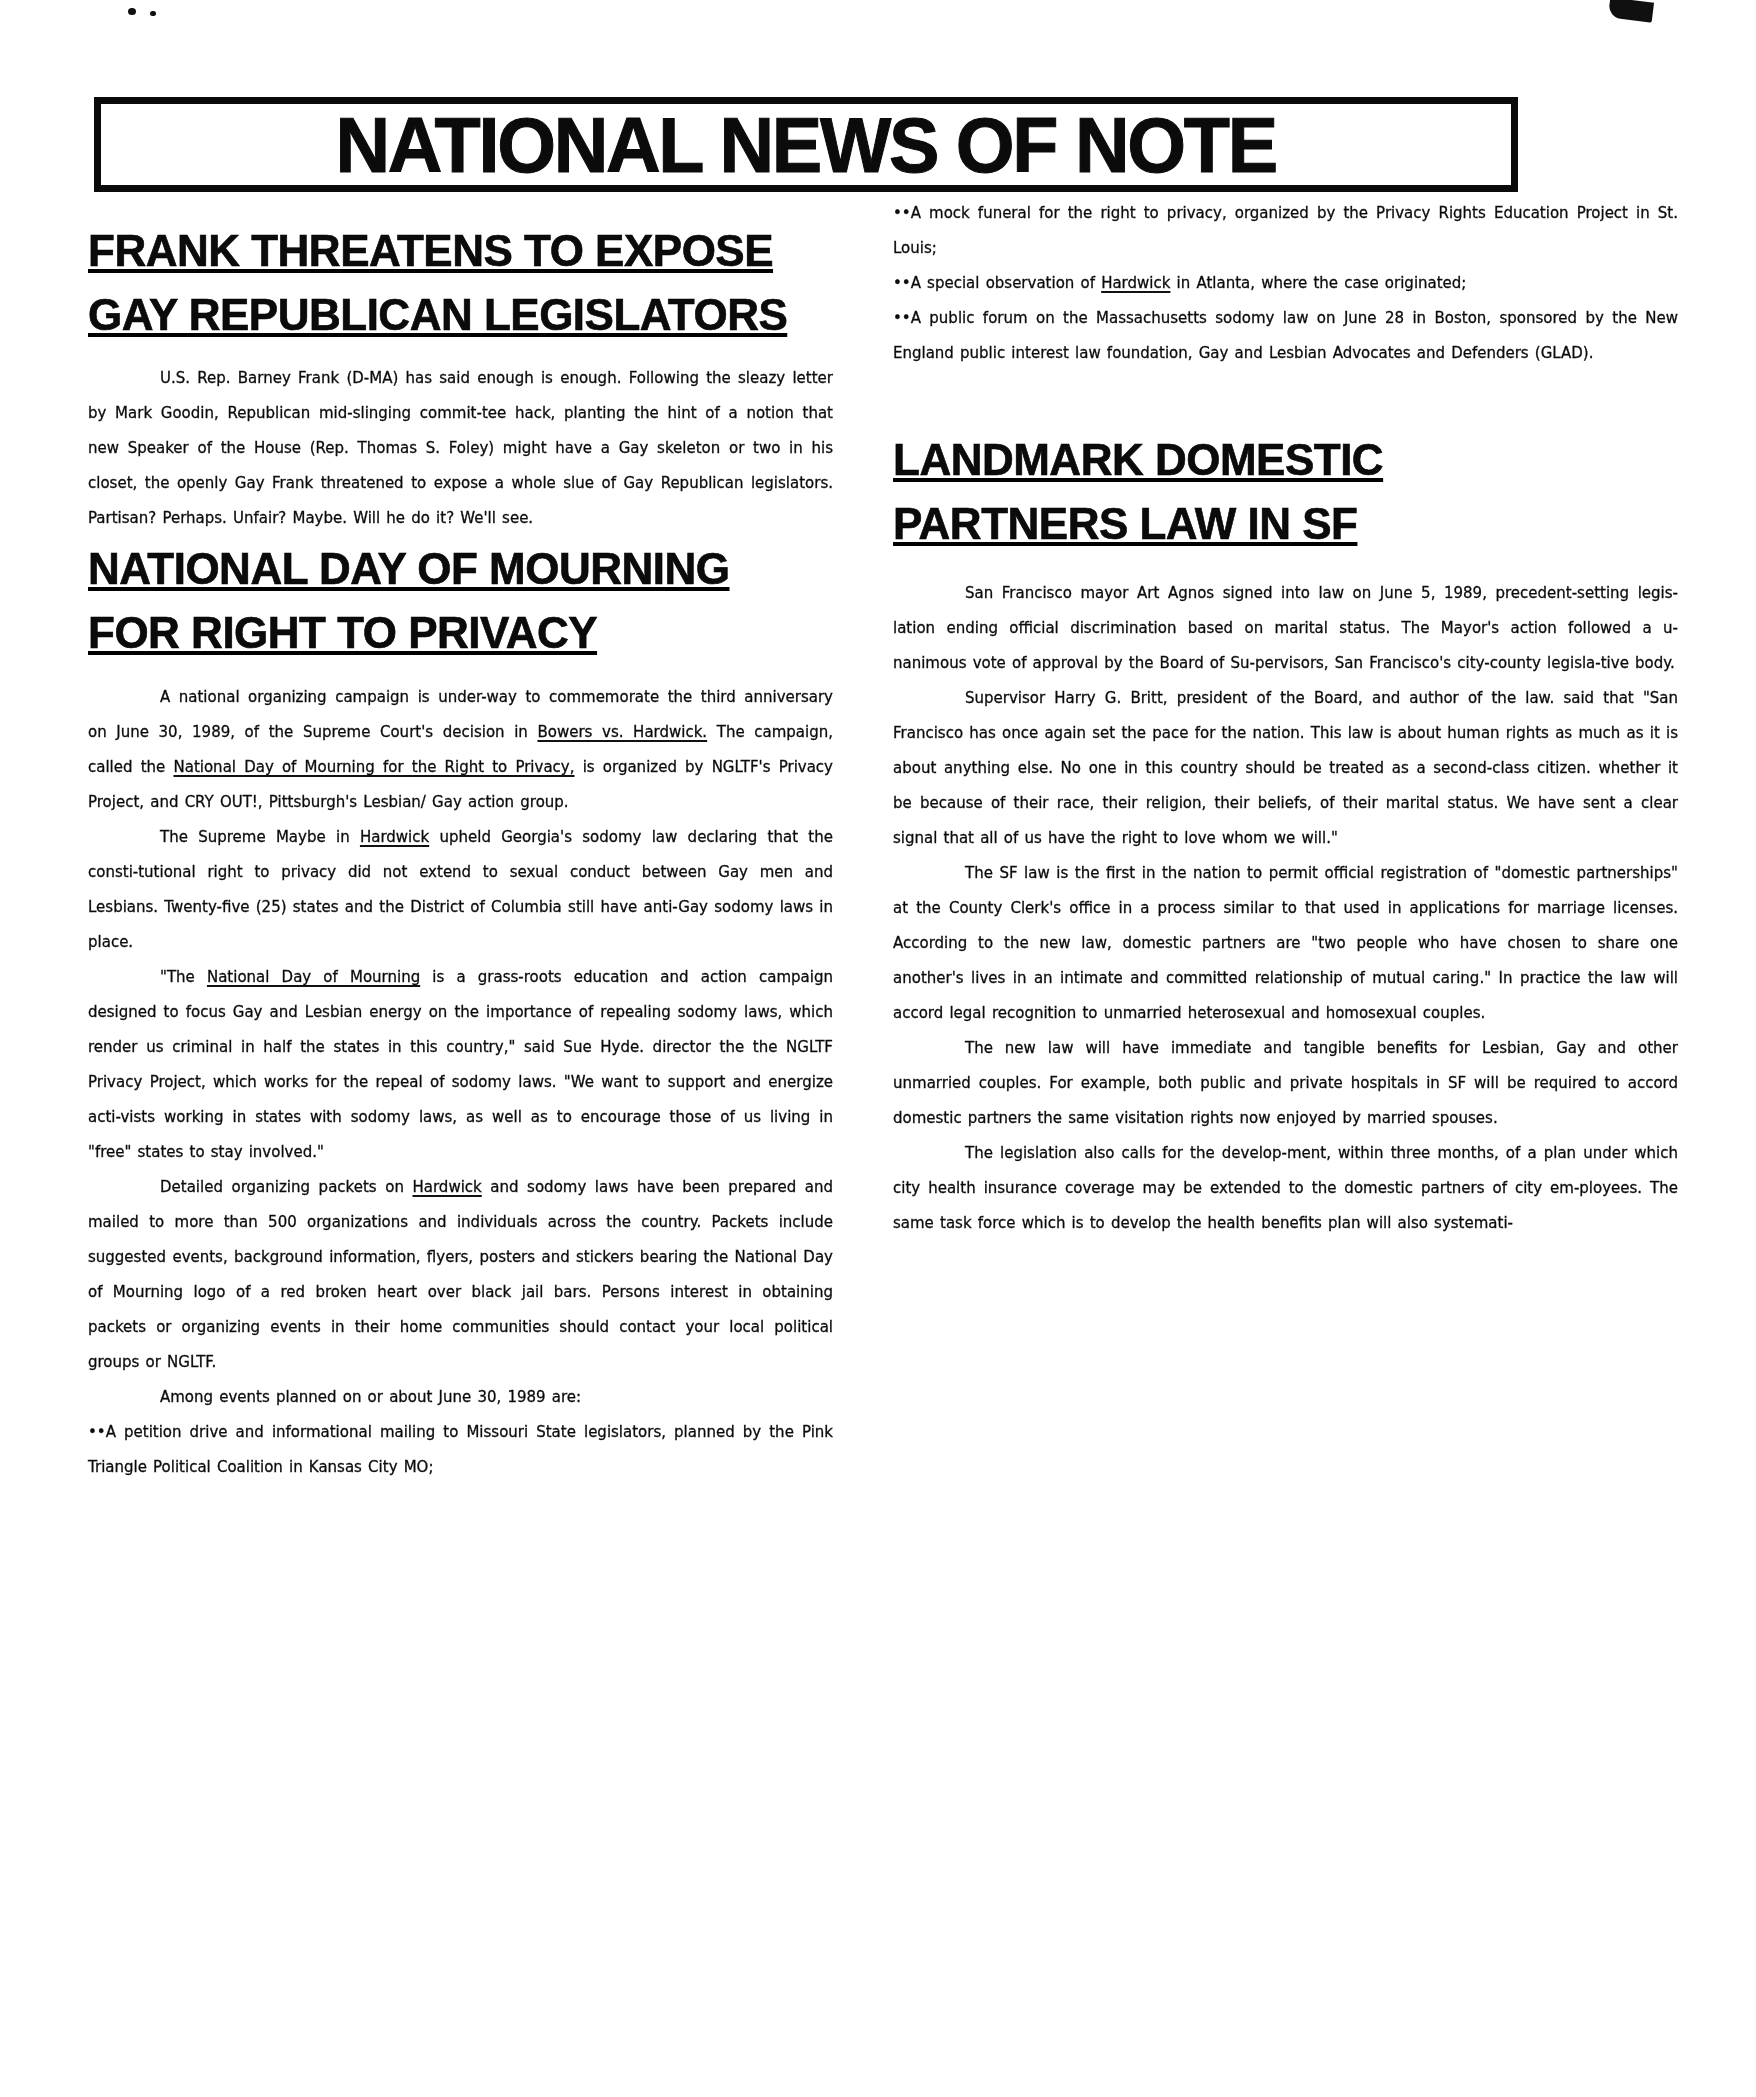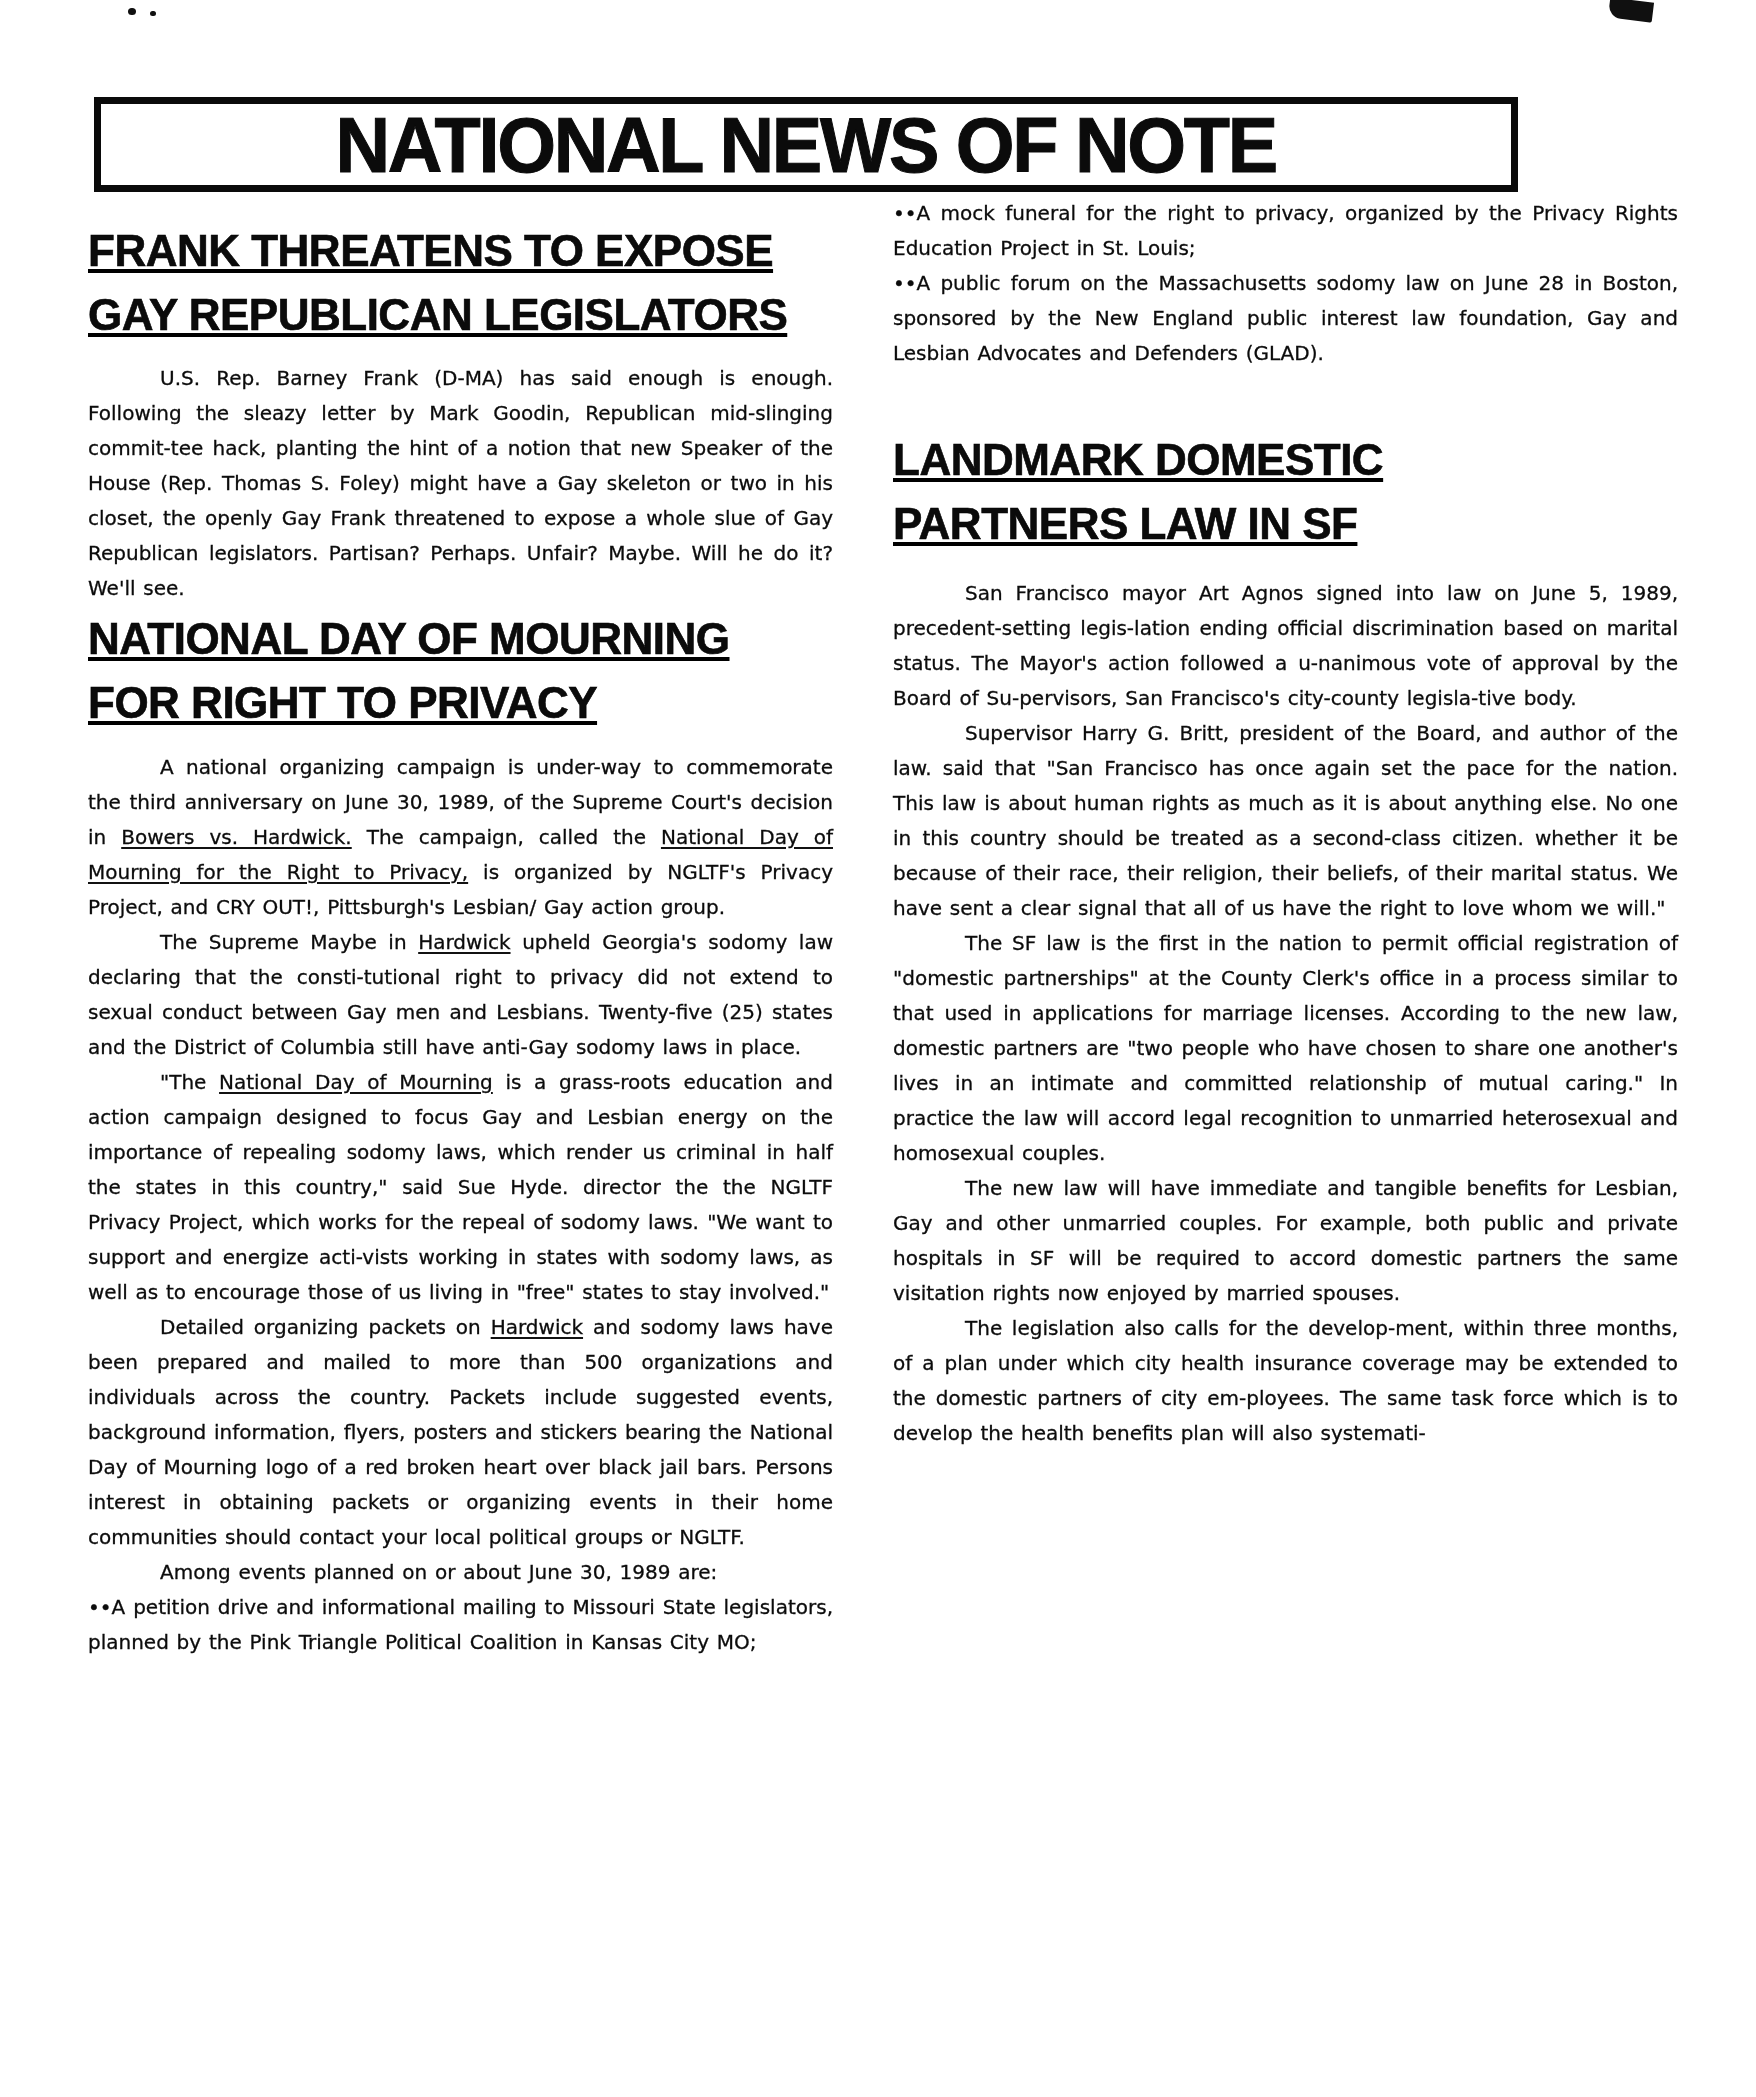--- a/index.html
+++ b/index.html
@@ -27,21 +27,21 @@
     transform:scaleX(0.97);
     -webkit-text-stroke:1px #0a0a0a;
     line-height:1;
   }
   
   .col{position:absolute;}
   .col-left{left:88px;top:218px;width:745px;}
   .col-right{left:893px;top:196px;width:785px;}
   .para{
     margin:0;
-    font-size:20px;
+    font-size:15px;
     line-height:35px;
     text-align:justify;
     text-indent:72px;
     -webkit-text-stroke:0.3px #111;
     word-spacing:1.4px;
   }
   .para.bullet{text-indent:0;}
   .u{
     text-decoration:underline;
     text-decoration-thickness:1.9px;
@@ -92,20 +92,21 @@
       </h2>
       <p class="para"><span>A national organizing campaign is under-way to commemorate the third anniversary on June 30, 1989, of the Supreme Court's decision in </span><span class="u">Bowers vs. Hardwick.</span><span> The campaign, called the </span><span class="u">National Day of Mourning for the Right to Privacy,</span><span> is organized by NGLTF's Privacy Project, and CRY OUT!, Pittsburgh's Lesbian/ Gay action group.</span></p>
       <p class="para"><span>The Supreme Maybe in </span><span class="u">Hardwick</span><span> upheld Georgia's sodomy law declaring that the consti-tutional right to privacy did not extend to sexual conduct between Gay men and Lesbians. Twenty-five (25) states and the District of Columbia still have anti-Gay sodomy laws in place.</span></p>
       <p class="para"><span>"The </span><span class="u">National Day of Mourning</span><span> is a grass-roots education and action campaign designed to focus Gay and Lesbian energy on the importance of repealing sodomy laws, which render us criminal in half the states in this country," said Sue Hyde. director the the NGLTF Privacy Project, which works for the repeal of sodomy laws. "We want to support and energize acti-vists working in states with sodomy laws, as well as to encourage those of us living in "free" states to stay involved."</span></p>
       <p class="para"><span>Detailed organizing packets on </span><span class="u">Hardwick</span><span> and sodomy laws have been prepared and mailed to more than 500 organizations and individuals across the country. Packets include suggested events, background information, flyers, posters and stickers bearing the National Day of Mourning logo of a red broken heart over black jail bars. Persons interest in obtaining packets or organizing events in their home communities should contact your local political groups or NGLTF.</span></p>
       <p class="para"><span>Among events planned on or about June 30, 1989 are:</span></p>
       <p class="para bullet"><span>••A petition drive and informational mailing to Missouri State legislators, planned by the Pink Triangle Political Coalition in Kansas City MO;</span></p>
     </div>
   <div class="col col-right" id="col-right">
       <p class="para bullet"><span>••A mock funeral for the right to privacy, organized by the Privacy Rights Education Project in St. Louis;</span></p>
+      <p class="para bullet"><span>••A special observation of </span><span class="u">Hardwick</span><span> in Atlanta, where the case originated;</span></p>
       <p class="para bullet"><span>••A public forum on the Massachusetts sodomy law on June 28 in Boston, sponsored by the New England public interest law foundation, Gay and Lesbian Advocates and Defenders (GLAD).</span></p>
       <h2 class="heading">
         <span class="hline">LANDMARK DOMESTIC</span>
         <span class="hline">PARTNERS LAW IN SF</span>
       </h2>
       <p class="para"><span>San Francisco mayor Art Agnos signed into law on June 5, 1989, precedent-setting legis-lation ending official discrimination based on marital status. The Mayor's action followed a u-nanimous vote of approval by the Board of Su-pervisors, San Francisco's city-county legisla-tive body.</span></p>
       <p class="para"><span>Supervisor Harry G. Britt, president of the Board, and author of the law. said that "San Francisco has once again set the pace for the nation. This law is about human rights as much as it is about anything else. No one in this country should be treated as a second-class citizen. whether it be because of their race, their religion, their beliefs, of their marital status. We have sent a clear signal that all of us have the right to love whom we will."</span></p>
       <p class="para"><span>The SF law is the first in the nation to permit official registration of "domestic partnerships" at the County Clerk's office in a process similar to that used in applications for marriage licenses. According to the new law, domestic partners are "two people who have chosen to share one another's lives in an intimate and committed relationship of mutual caring." In practice the law will accord legal recognition to unmarried heterosexual and homosexual couples.</span></p>
       <p class="para"><span>The new law will have immediate and tangible benefits for Lesbian, Gay and other unmarried couples. For example, both public and private hospitals in SF will be required to accord domestic partners the same visitation rights now enjoyed by married spouses.</span></p>
       <p class="para"><span>The legislation also calls for the develop-ment, within three months, of a plan under which city health insurance coverage may be extended to the domestic partners of city em-ployees. The same task force which is to develop the health benefits plan will also systemati-</span></p>

